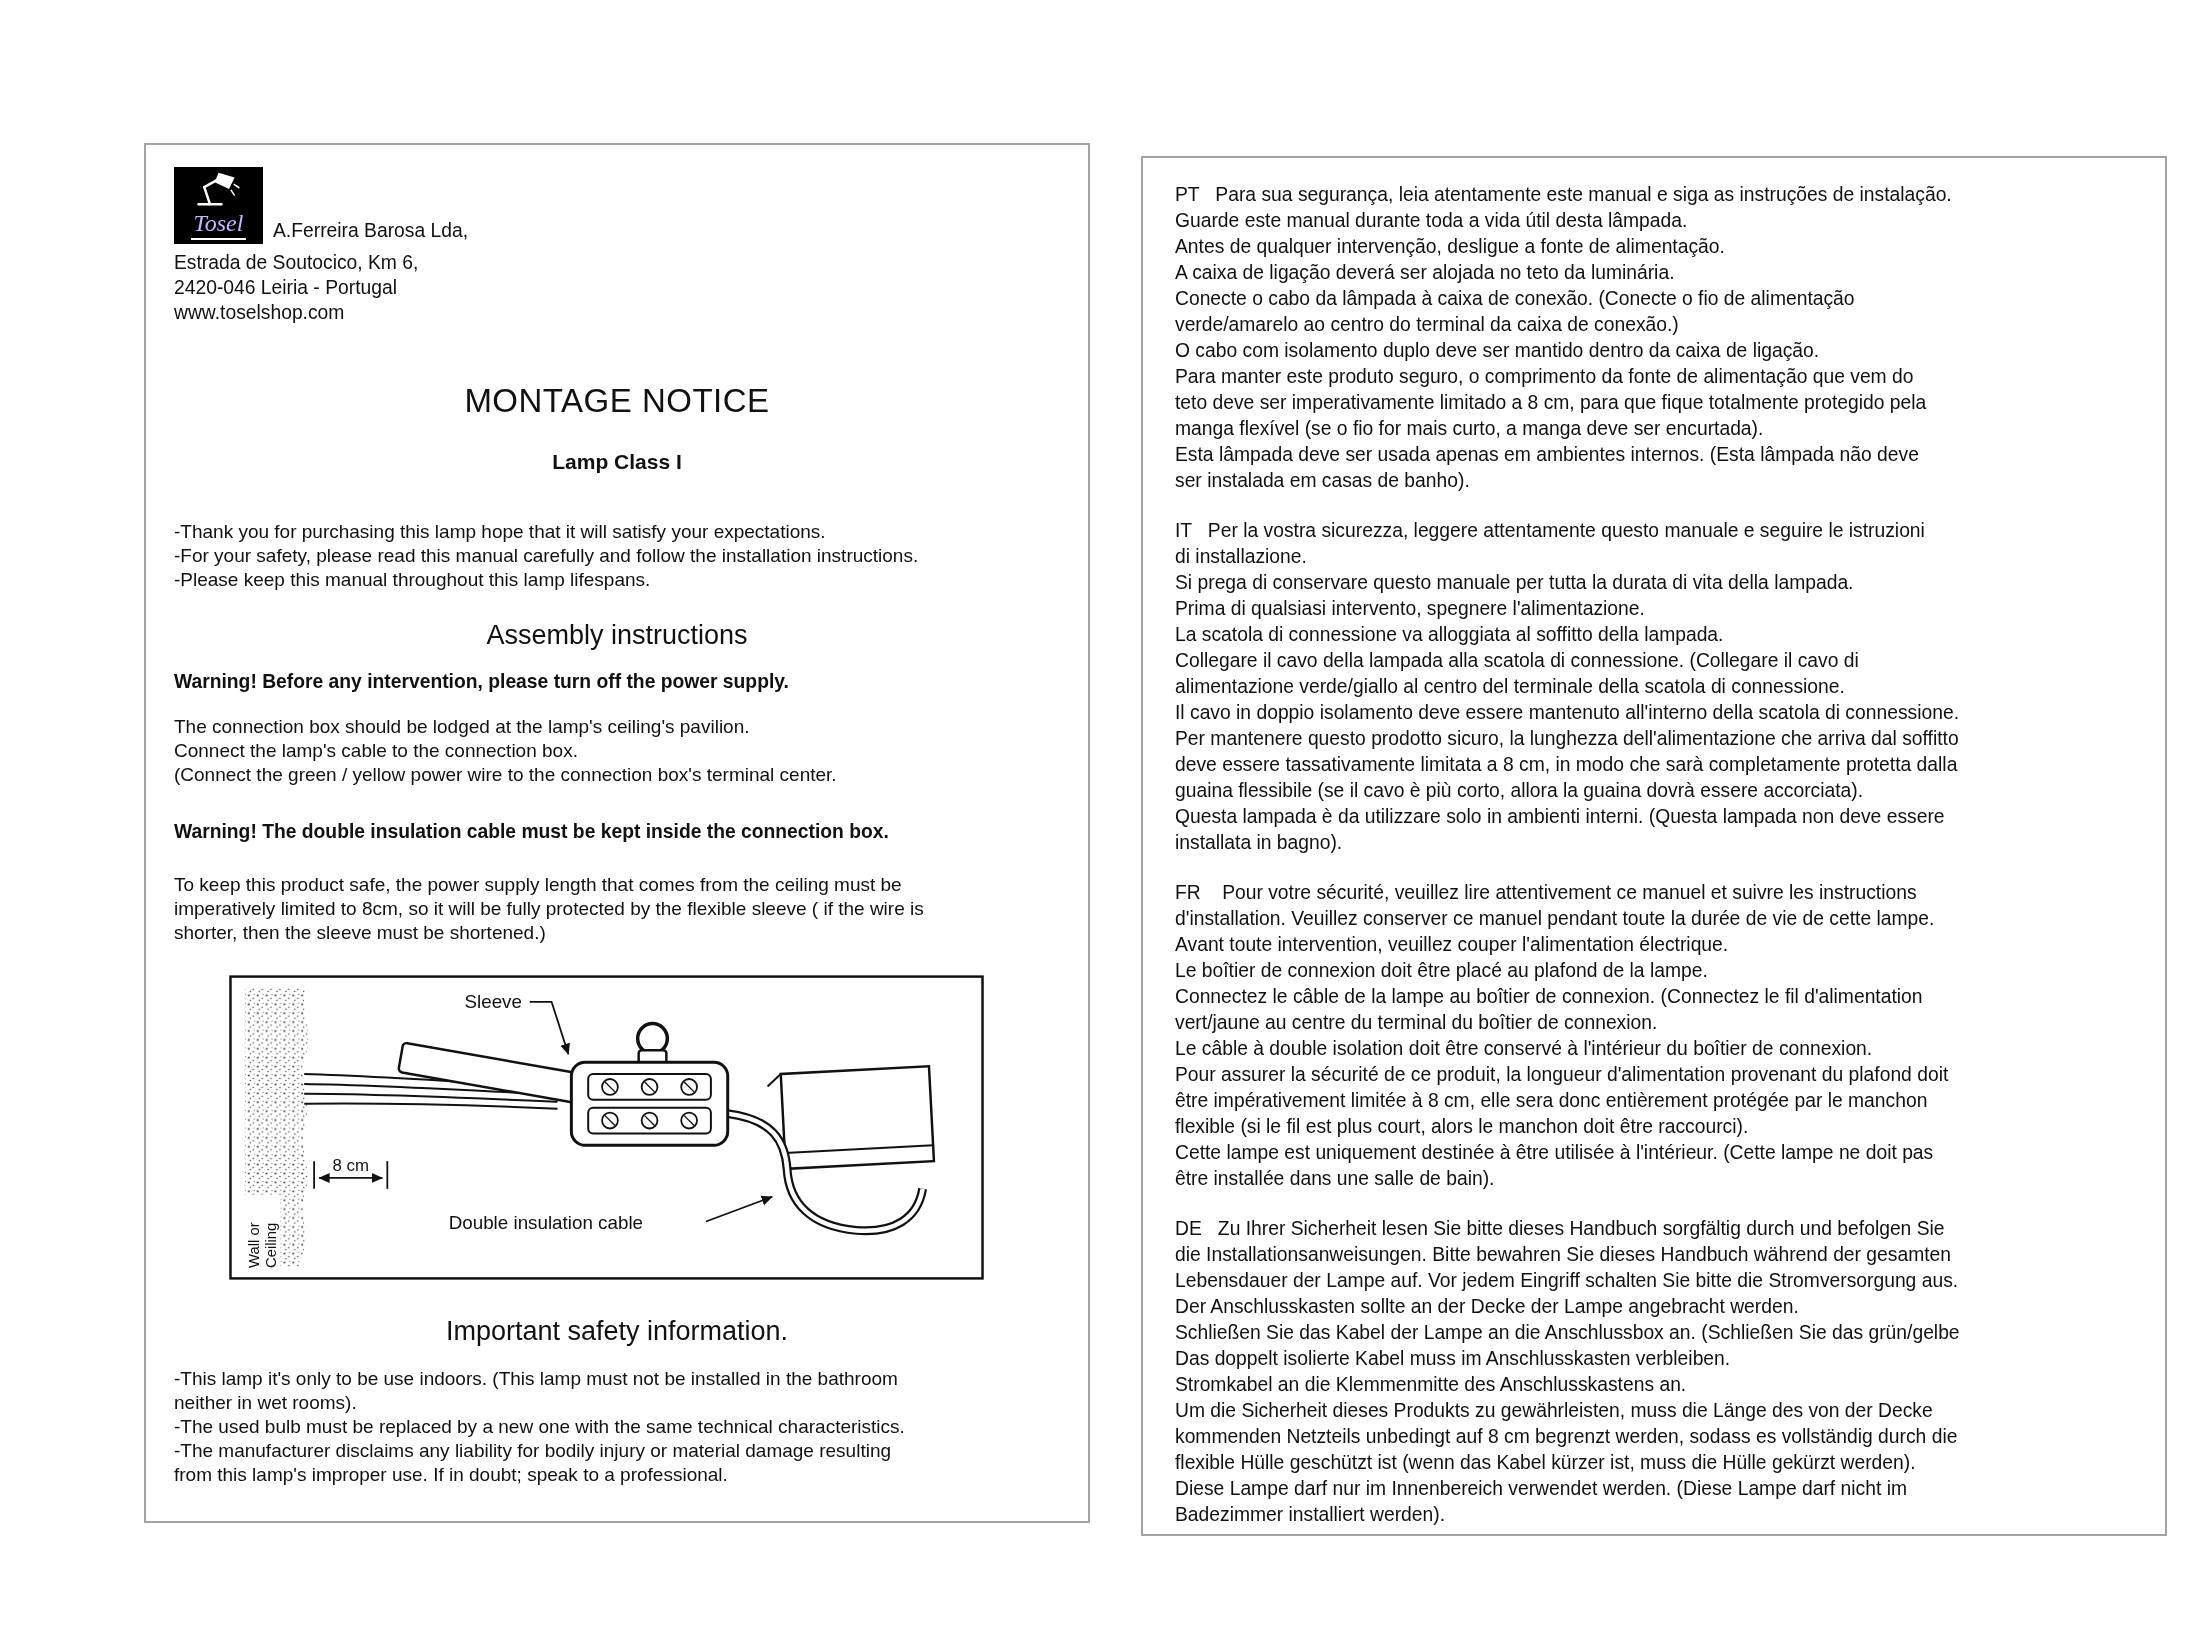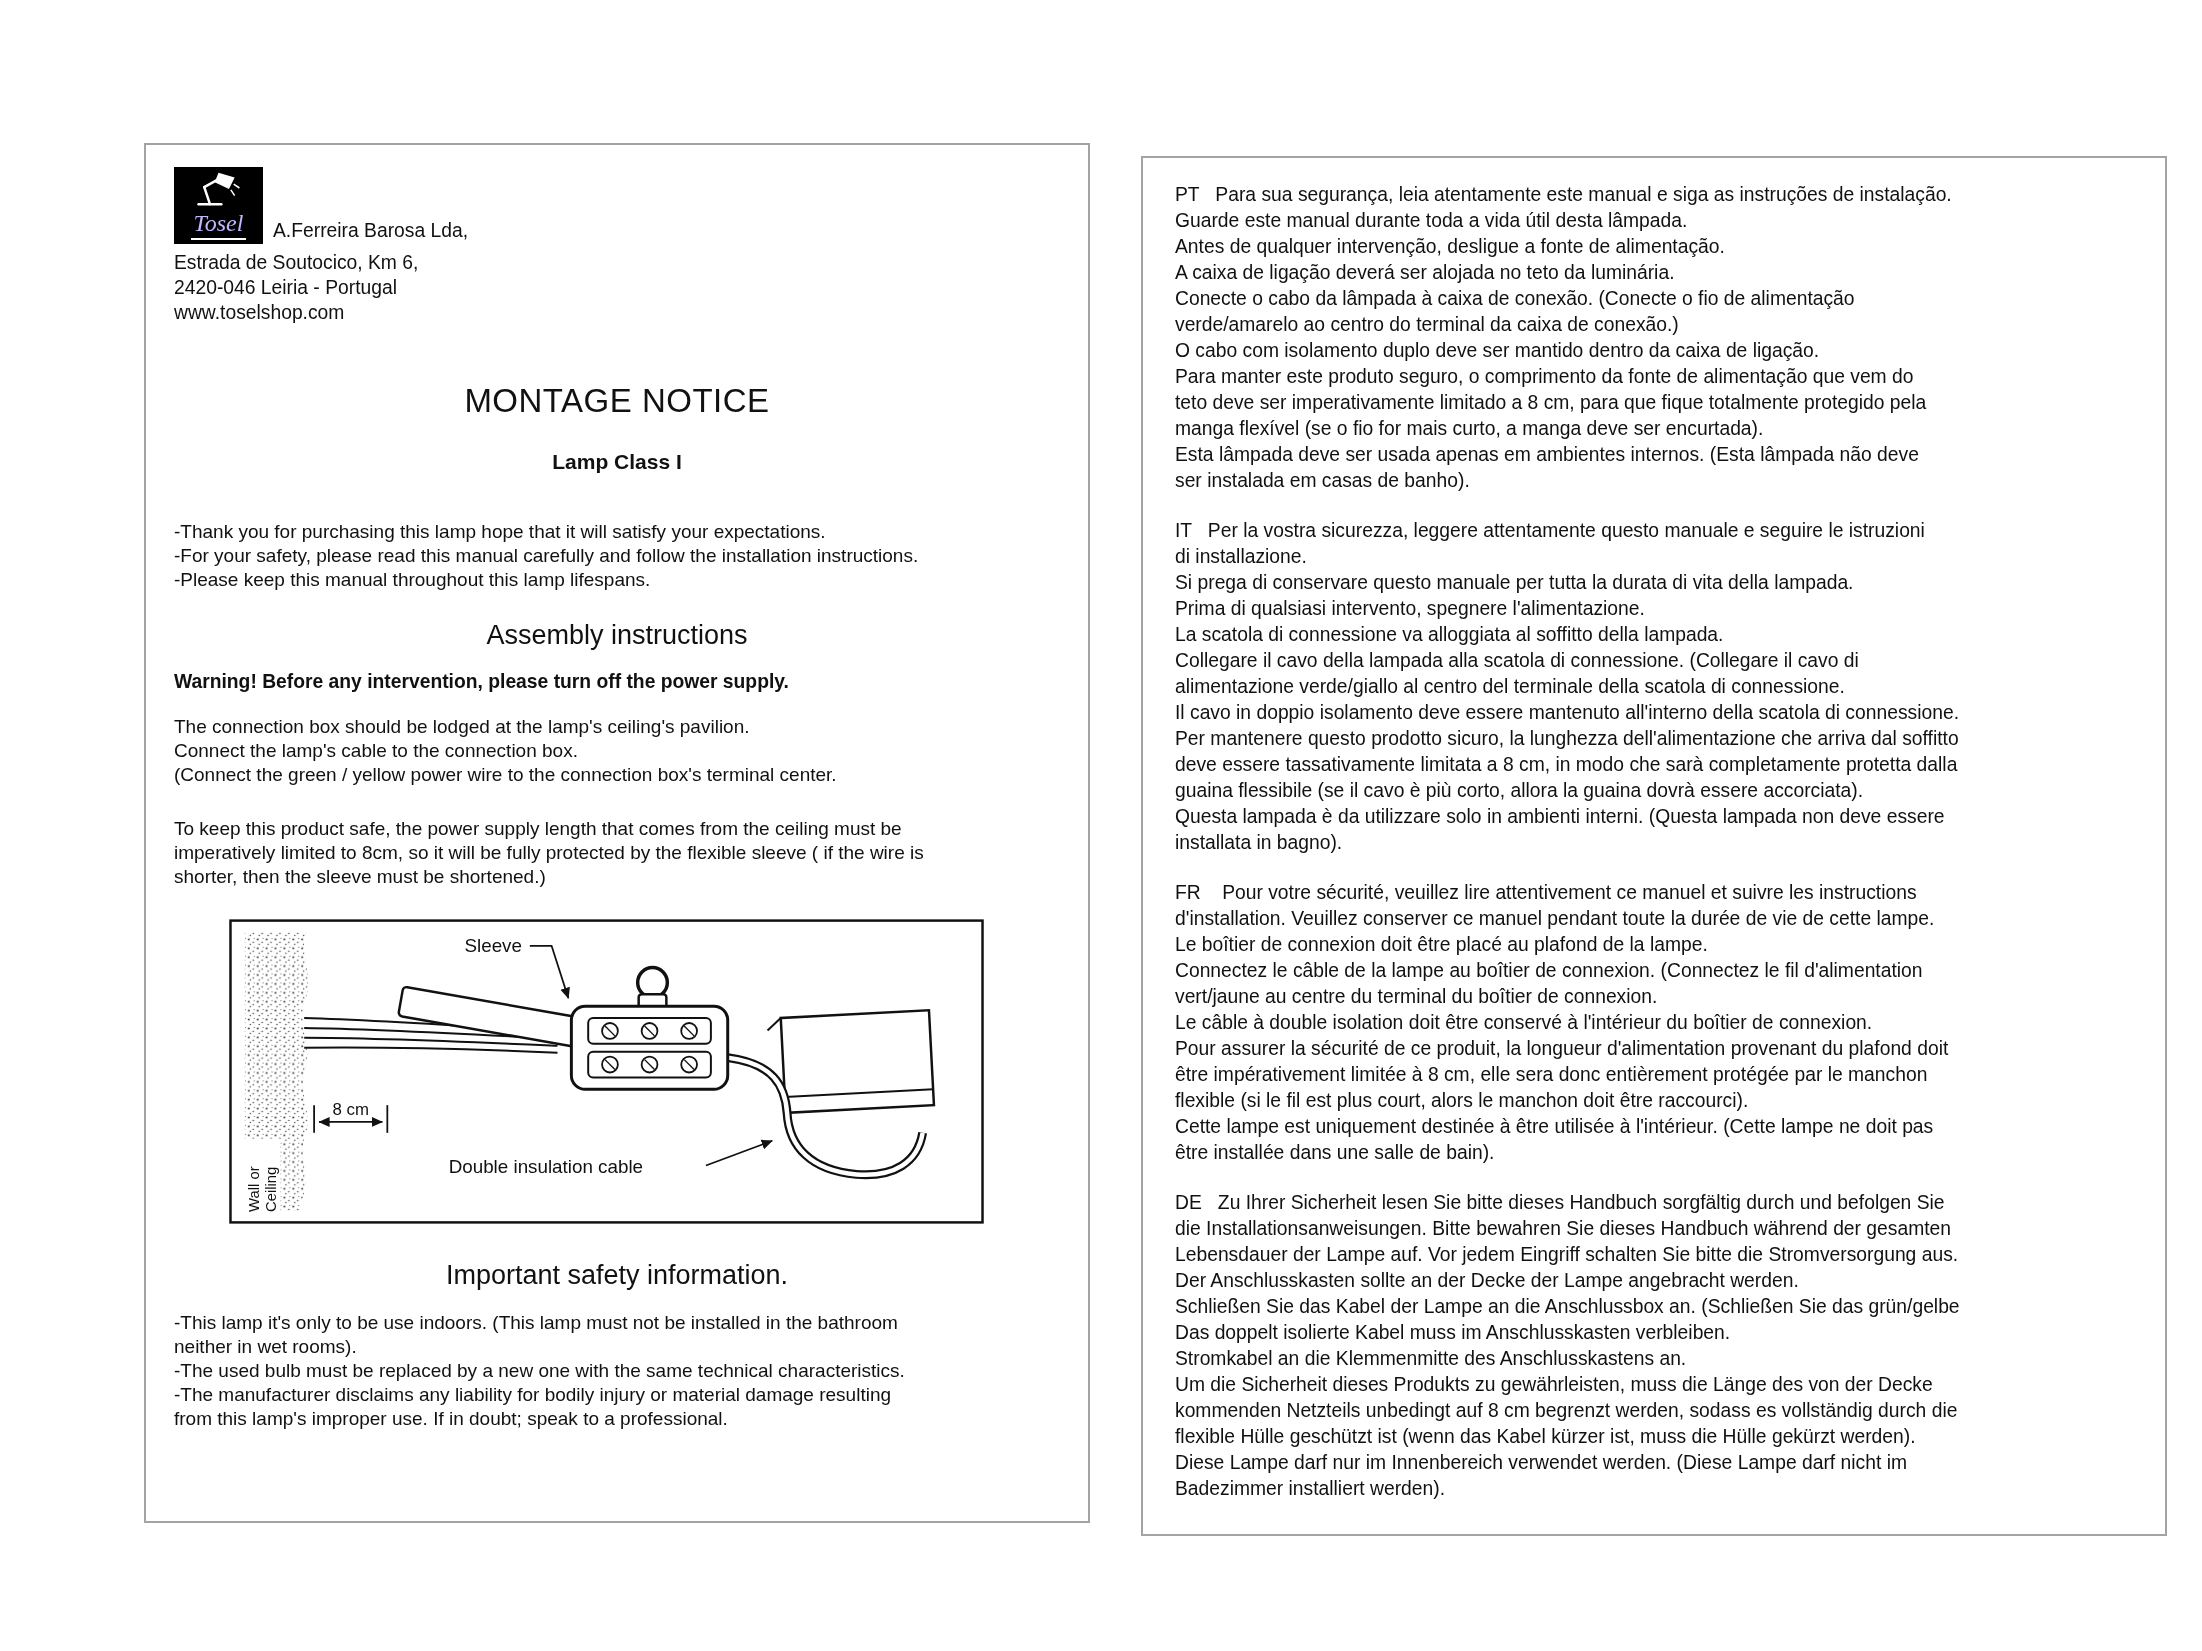--- a/index.html
+++ b/index.html
@@ -95,20 +95,21 @@
     <h3 class="section-heading">Assembly instructions</h3>
 
     <p class="warning">Warning! Before any intervention, please turn off the power supply.</p>
 
     <div class="para block">
         <div class="line">The connection box should be lodged at the lamp's ceiling's pavilion.</div>
         <div class="line">Connect the lamp's cable to the connection box.</div>
         <div class="line">(Connect the green / yellow power wire to the connection box's terminal center.</div>
       </div>
 
+    <p class="warning second">Warning! The double insulation cable must be kept inside the connection box.</p>
 
     <div class="para length-block">
         <div class="line">To keep this product safe, the power supply length that comes from the ceiling must be</div>
         <div class="line">imperatively limited to 8cm, so it will be fully protected by the flexible sleeve ( if the wire is</div>
         <div class="line">shorter, then the sleeve must be shortened.)</div>
       </div>
 
     <figure class="diagram" style="margin-right:0;">
       <svg viewBox="0 0 763 308" width="755" height="305" xmlns="http://www.w3.org/2000/svg">
         <defs>
@@ -234,20 +235,21 @@
         <div class="line">Il cavo in doppio isolamento deve essere mantenuto all'interno della scatola di connessione.</div>
         <div class="line">Per mantenere questo prodotto sicuro, la lunghezza dell'alimentazione che arriva dal soffitto</div>
         <div class="line">deve essere tassativamente limitata a 8 cm, in modo che sarà completamente protetta dalla</div>
         <div class="line">guaina flessibile (se il cavo è più corto, allora la guaina dovrà essere accorciata).</div>
         <div class="line">Questa lampada è da utilizzare solo in ambienti interni. (Questa lampada non deve essere</div>
         <div class="line">installata in bagno).</div>
       </div>
     <div class="lang-section">
         <div class="line">FR    Pour votre sécurité, veuillez lire attentivement ce manuel et suivre les instructions</div>
         <div class="line">d'installation. Veuillez conserver ce manuel pendant toute la durée de vie de cette lampe.</div>
+        <div class="line">Avant toute intervention, veuillez couper l'alimentation électrique.</div>
         <div class="line">Le boîtier de connexion doit être placé au plafond de la lampe.</div>
         <div class="line">Connectez le câble de la lampe au boîtier de connexion. (Connectez le fil d'alimentation</div>
         <div class="line">vert/jaune au centre du terminal du boîtier de connexion.</div>
         <div class="line">Le câble à double isolation doit être conservé à l'intérieur du boîtier de connexion.</div>
         <div class="line">Pour assurer la sécurité de ce produit, la longueur d'alimentation provenant du plafond doit</div>
         <div class="line">être impérativement limitée à 8 cm, elle sera donc entièrement protégée par le manchon</div>
         <div class="line">flexible (si le fil est plus court, alors le manchon doit être raccourci).</div>
         <div class="line">Cette lampe est uniquement destinée à être utilisée à l'intérieur. (Cette lampe ne doit pas</div>
         <div class="line">être installée dans une salle de bain).</div>
       </div>

